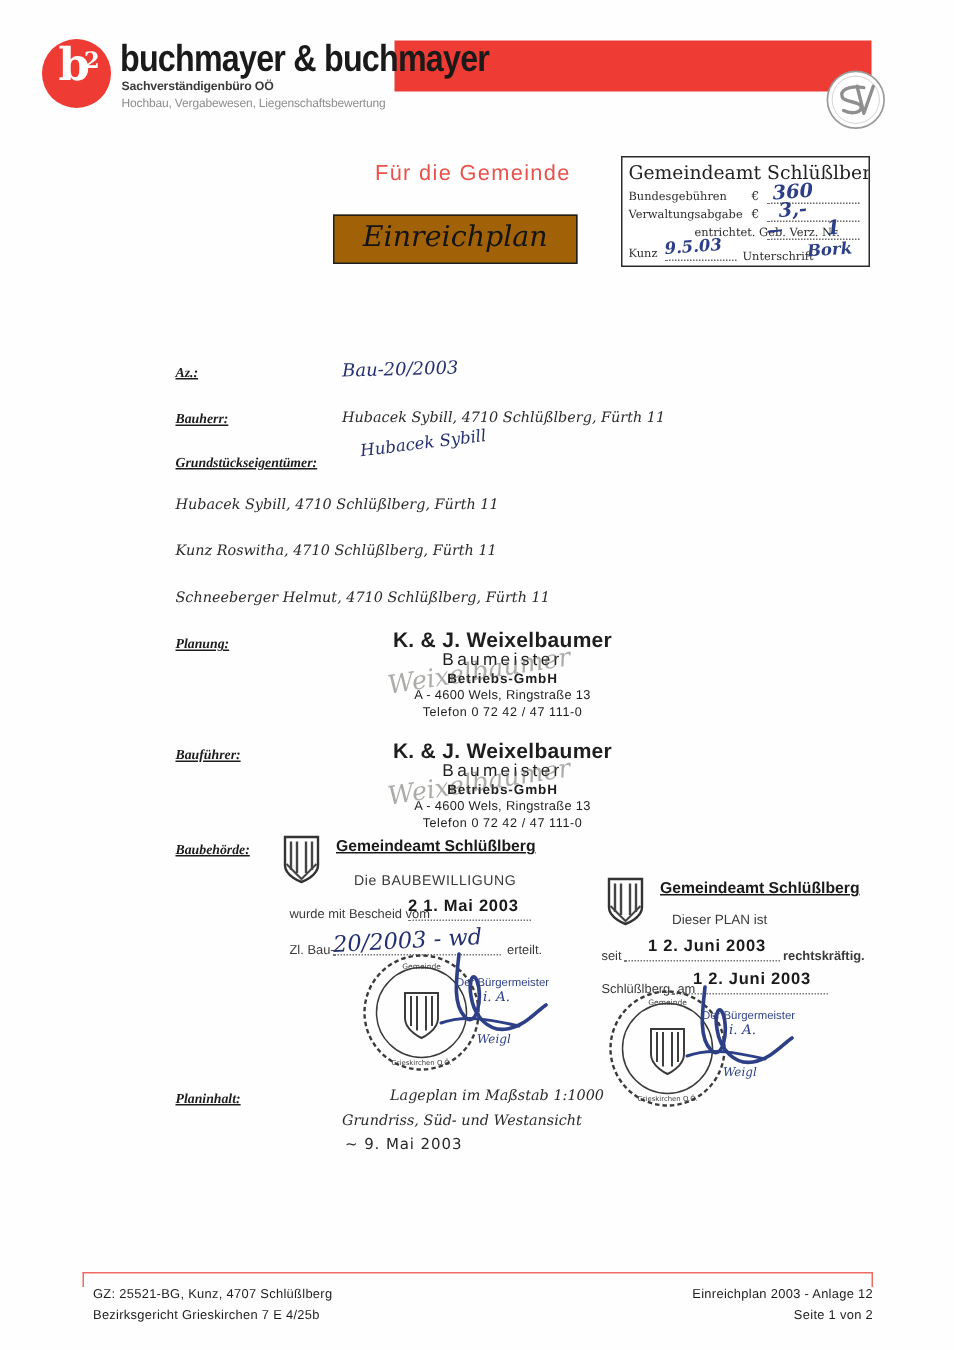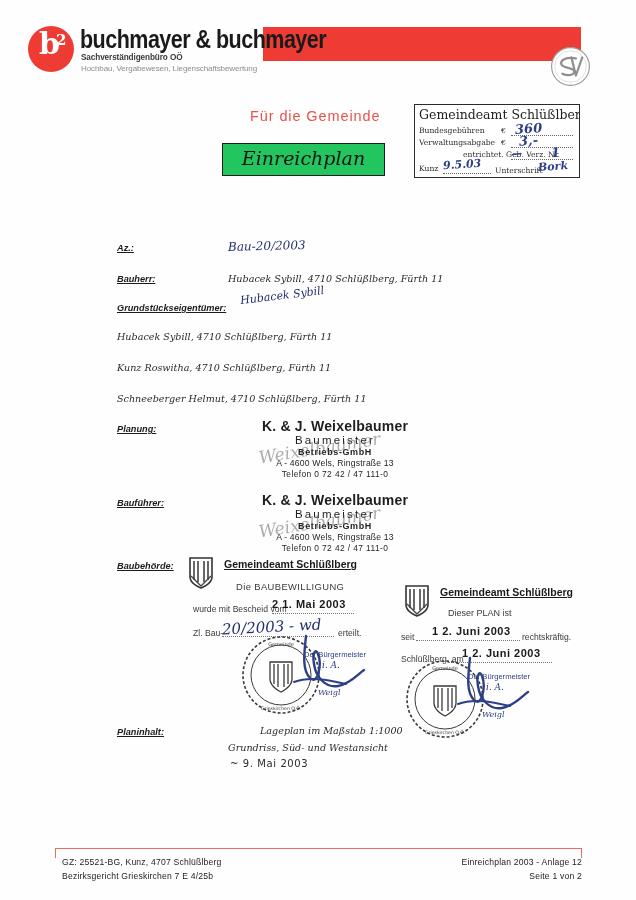--- a/index.html
+++ b/index.html
@@ -146,21 +146,21 @@
     transform: rotate(-4deg);
     white-space: nowrap;
   }
 
   
   .title-box {
     position: absolute;
     left: 222px; top: 143px;
     width: 161px; height: 31px;
     border: 1.6px solid #1f1f1f;
-    background: #22c55e;
+    background: #a16207;
   }
   .title-box span {
     position: absolute;
     left: 0; right: 0; top: 3px;
     text-align: center;
     font-family: "DejaVu Serif", serif;
     font-style: italic;
     font-size: 19px;
     color: #141414;
   }
@@ -173,21 +173,21 @@
   }
   .desc {
     position: absolute;
     left: 117px; top: 192px;
     width: 420px;
     font-size: 9.6px;
     line-height: 17px;
   }
   .lbl {
     position: absolute;
-    font-family: Liberation Sans, sans-serif;
+    font-family: Liberation Serif, serif;
     font-style: italic;
     font-weight: bold;
     font-size: 9.2px;
     color: #1c1c1c;
     text-decoration: underline;
     white-space: nowrap;
   }
   .val {
     position: absolute;
     font-family: "DejaVu Serif", serif;
@@ -449,21 +449,21 @@
     <path d="M2 2 H24 V21 C24 28, 13 32, 13 32 C13 32, 2 28, 2 21 Z" fill="#ffffff" stroke="#333" stroke-width="1.6"></path>
     <path d="M6 5 L6 24 M10 5 L10 26 M16 5 L16 26 M20 5 L20 24" stroke="#444" stroke-width="1.6"></path>
     <path d="M3 20 L13 30 L23 20" fill="none" stroke="#444" stroke-width="1.4"></path>
   </svg>
 
   <div class="stamp-title" style="left:440px; top:586px;">Gemeindeamt Schlüßlberg</div>
   <div class="stamp-line" style="left:448px; top:608px; font-size:9px;">Dieser PLAN ist</div>
   <div class="stamp-line" style="left:401px; top:632px;">seit</div>
   <div class="stamp-date" style="left:432px; top:625px;">1 2. Juni 2003</div>
   <div class="dotline" style="left:416px; top:640px; width:104px;"></div>
-  <div class="stamp-line" style="left:522px; top:632px;">rechtskräftig.</div>
+  <div class="stamp-line" style="left:522px; top:632px;font-weight:bold;">rechtskräftig.</div>
 
   <div class="stamp-line" style="left:401px; top:654px;">Schlüßlberg, am</div>
   <div class="stamp-date" style="left:462px; top:647px;">1 2. Juni 2003</div>
   <div class="dotline" style="left:448px; top:662px; width:104px;"></div>
 
   <svg style="position:absolute; left:404px; top:658px;" width="82" height="82" viewBox="0 0 82 82">
     <circle cx="41" cy="41" r="38" fill="none" stroke="#3a3a3a" stroke-width="1.6" stroke-dasharray="3 2"></circle>
     <circle cx="41" cy="41" r="30" fill="none" stroke="#3a3a3a" stroke-width="1"></circle>
     <path d="M30 28 H52 V45 C52 53, 41 58, 41 58 C41 58, 30 53, 30 45 Z" fill="#ffffff" stroke="#3a3a3a" stroke-width="1.3"></path>
     <path d="M34 30 L34 50 M38 30 L38 53 M44 30 L44 53 M48 30 L48 50" stroke="#3a3a3a" stroke-width="1.3"></path>

